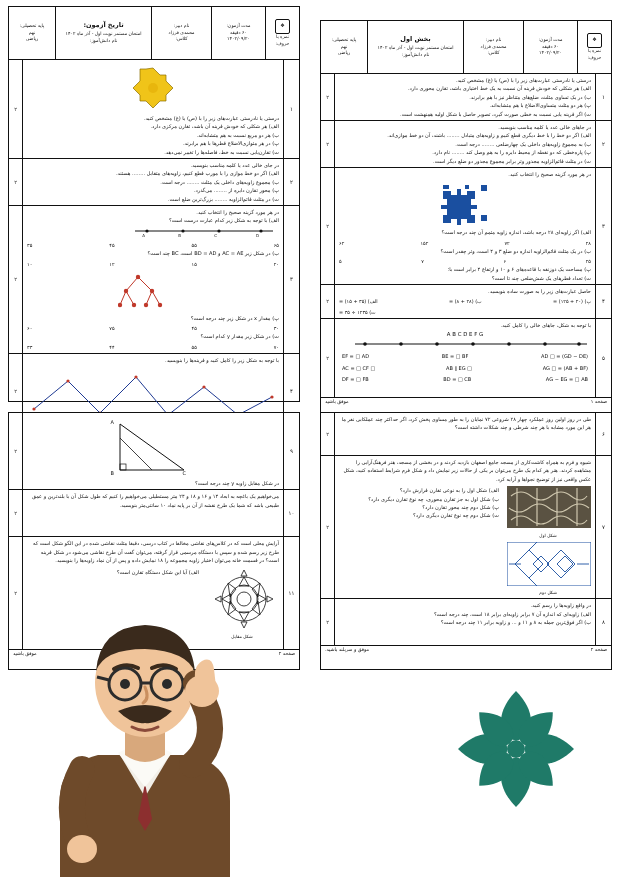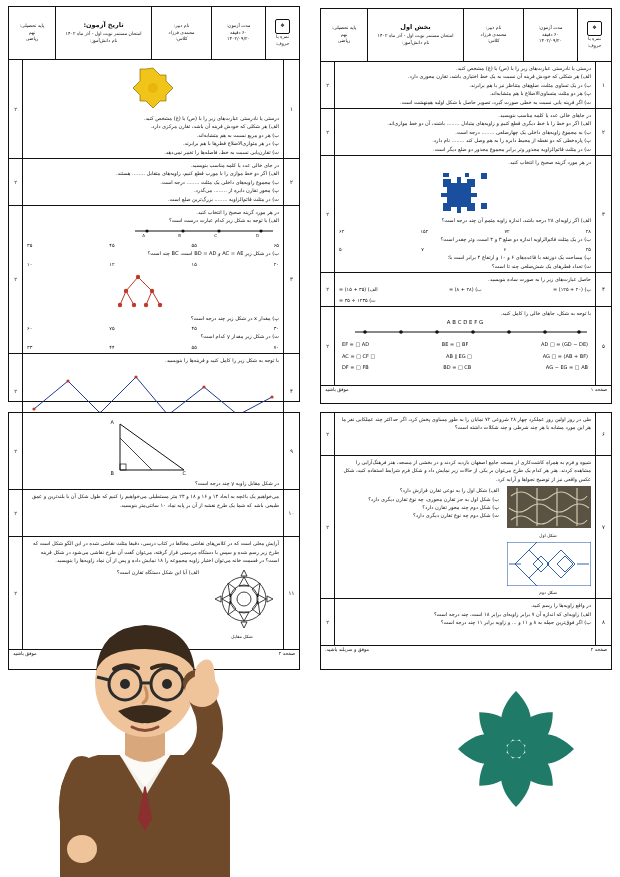--- a/index.html
+++ b/index.html
@@ -1,20 +1,20 @@
 <!DOCTYPE html>
 <html lang="fa" dir="rtl"><head>
 <meta charset="utf-8">
 <style>
   html,body{margin:0;padding:0;background:#ffffff;}
   body{width:620px;height:877px;position:relative;overflow:hidden;
        font-family:"DejaVu Sans","Liberation Sans",sans-serif;color:#111;}
   .sheet{position:absolute;background:#fff;border:1px solid #111;box-sizing:border-box;}
   
-  #pg-tr{right:8px;top:8px;width:292px;height:396px;}
+  #pg-tr{right:8px;top:20px;width:292px;height:396px;}
   #pg-tl{left:8px;top:6px;width:292px;height:396px;}
   #pg-br{right:8px;top:412px;width:292px;height:258px;}
   #pg-bl{left:8px;top:412px;width:292px;height:258px;}
 
   
   .hdr{display:flex;flex-direction:row;border-bottom:1px solid #111;height:52px;}
   .hdr .cell{border-left:1px solid #111;box-sizing:border-box;padding:2px 8px;
              font-size:5.2px;line-height:1.5;text-align:center;display:flex;
              flex-direction:column;justify-content:center;align-items:center;}
   .hdr .cell:last-child{border-left:none;}

